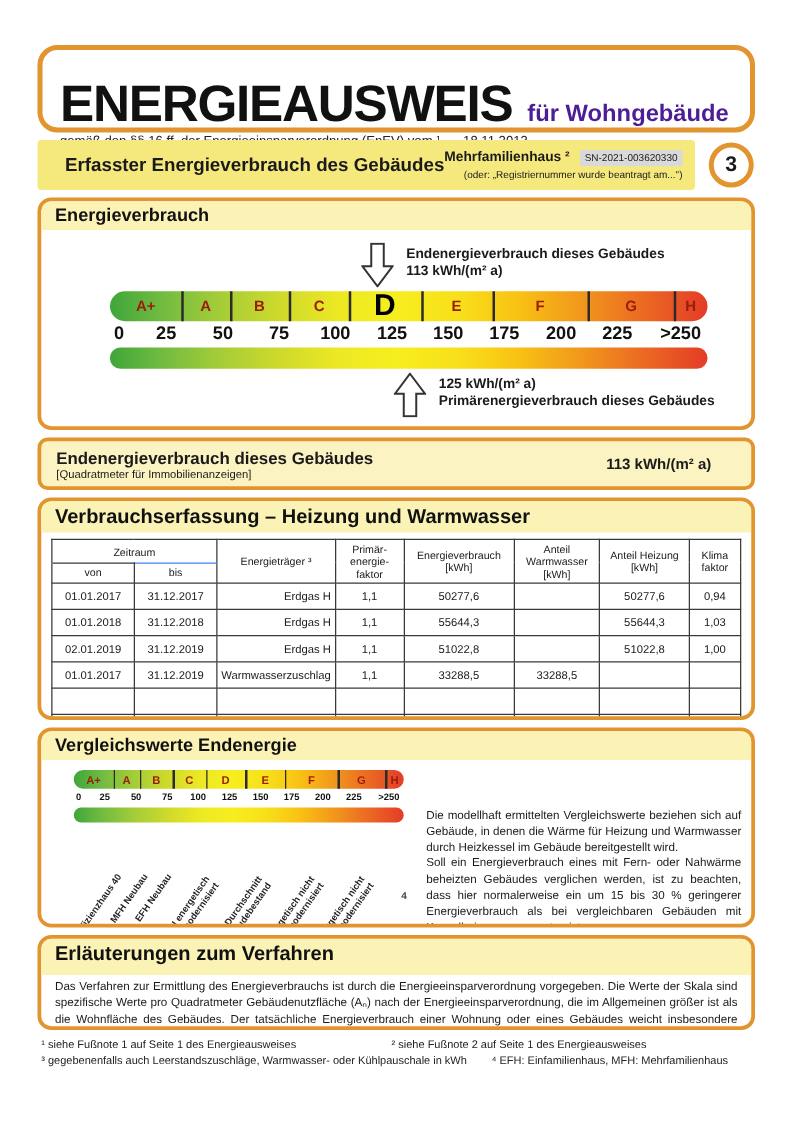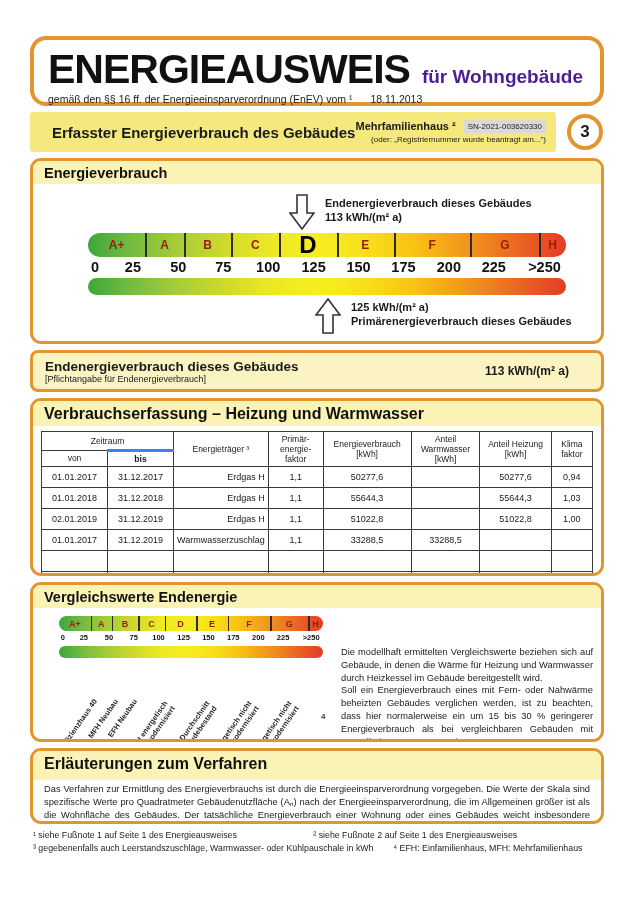--- a/index.html
+++ b/index.html
@@ -1,21 +1,21 @@
 <!DOCTYPE html>
 <html><head>
 <meta charset="utf-8">
 <style>
   * { margin:0; padding:0; box-sizing:border-box; }
   body { background:#f2f2f2; font-family:"Liberation Sans", sans-serif; color:#1a1a1a; }
   .page { position:relative; width:632px; height:900px; background:#ffffff; margin:0 auto; overflow:hidden; }
 
   
   .title-box { position:absolute; left:30px; top:36px; width:574px; height:70px;
-    border:4px solid #e2952f; border-radius:16px; background:#fff; padding:6px 14px 0; }
+    border:4px solid #e2952f; border-radius:16px; background:#fff; padding:20px 14px 0; }
   .title-row { display:flex; align-items:baseline; gap:12px; }
   .big-title { font-size:41px; font-weight:bold; letter-spacing:-1px; color:#111; }
   .title-suffix { font-size:19px; font-weight:bold; color:#4c1d95; }
   .subtitle-row { font-size:10.5px; color:#222; margin-top:0px; display:flex; gap:18px; }
 
   
   .strip { position:absolute; left:30px; top:112px; width:526px; height:40px;
     background:#f5e97e; border-radius:3px; display:flex; align-items:center; padding:0 10px;text-align:right; }
   .strip-title { font-size:15px; font-weight:bold; flex:1; }
   .reg-block { font-size:8px; line-height:1.4; }
@@ -162,21 +162,21 @@
         </svg>
       </div>
       <div class="arrow-label" style="left:318px; top:116px;">125 kWh/(m² a)
 Primärenergieverbrauch dieses Gebäudes</div>
     </div>
   </div>
 
   <div class="box end-strip">
     <div class="end-strip-left">
       <div class="end-strip-title">Endenergieverbrauch dieses Gebäudes</div>
-      <div class="end-strip-sub">[Pflichtangabe für Endenergieverbrauch]</div>
+      <div class="end-strip-sub">[Quadratmeter für Immobilienanzeigen]</div>
     </div>
     <div class="end-strip-value">113 kWh/(m² a)</div>
   </div>
 
   <div class="box" style="top:398px; height:178px;">
     <div class="box-header" style="font-size:16px;">Verbrauchserfassung – Heizung und Warmwasser</div>
     <div style="padding:5px 8px 6px;">
       <table class="vtable">
         <colgroup>
           <col style="width:12%">
@@ -200,21 +200,21 @@
             <th rowspan="2">Anteil
 Warmwasser
 [kWh]</th>
             <th rowspan="2">Anteil Heizung
 [kWh]</th>
             <th rowspan="2">Klima
 faktor</th>
           </tr>
           <tr>
             <th style="border-top:1px solid #3a3a3a;">von</th>
-            <th style="border-top:3px solid #3b82f6;font-weight:bold;">bis</th>
+            <th style="border-top:1px solid #3b82f6;">bis</th>
           </tr>
         </thead>
         <tbody>
           <tr>
             <td>01.01.2017</td>
             <td>31.12.2017</td>
             <td class="left">Erdgas H</td>
             <td>1,1</td>
             <td>50277,6</td>
             <td></td>

